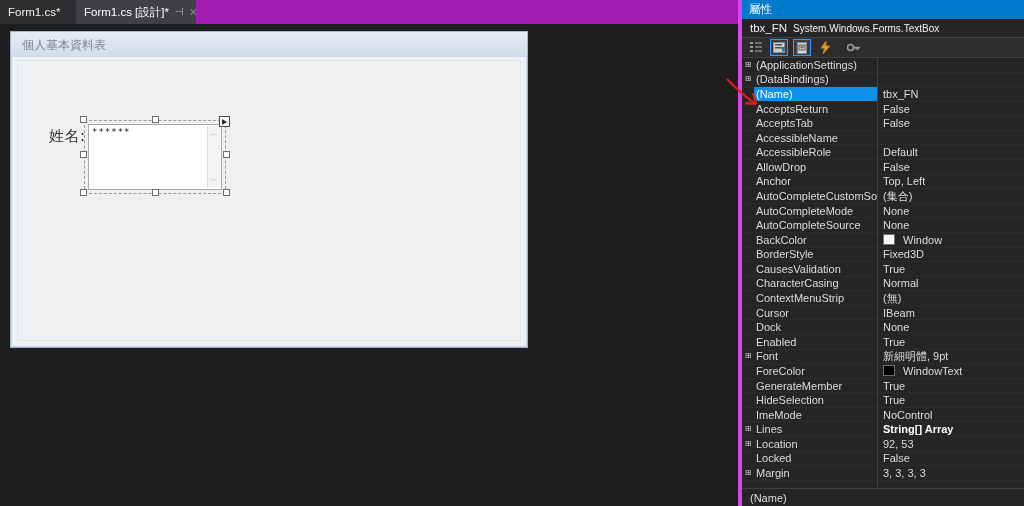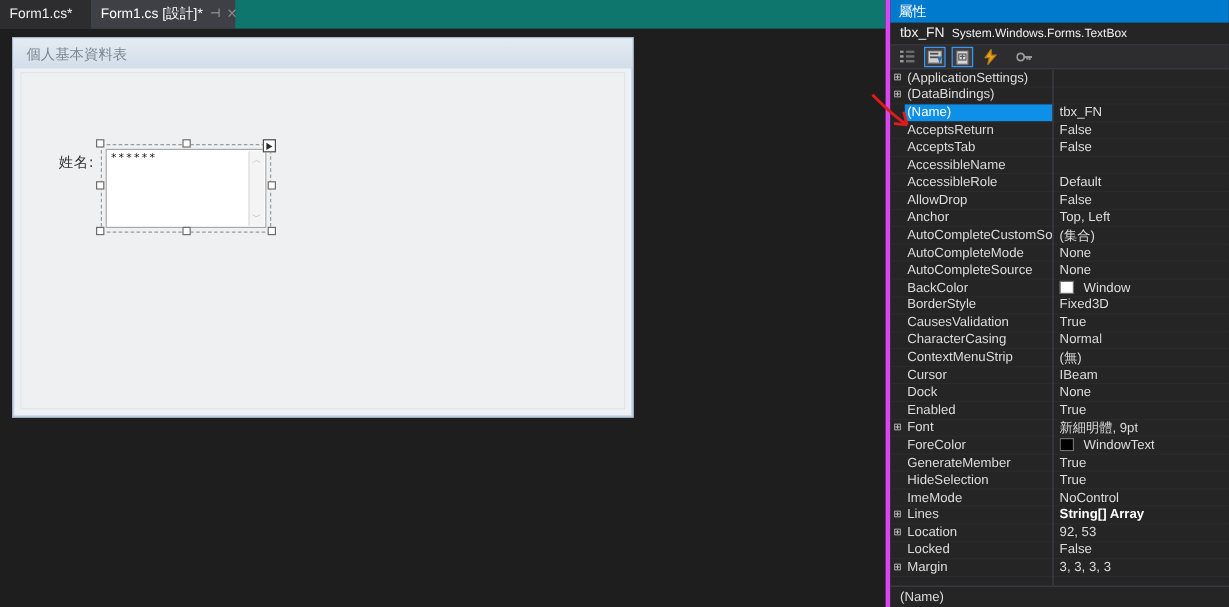--- a/index.html
+++ b/index.html
@@ -8,21 +8,21 @@
     background:#1e1e1e;
     font-family:"Liberation Sans","DejaVu Sans",sans-serif;
     font-size:11px;
     color:#f1f1f1;
     overflow:hidden;
     position:relative;
   }
   
   #tabstrip{
     position:absolute;left:0;top:0;width:800px;height:24px;
-    background:#0f766e;
+    background:#a21caf;
   }
   .tab{
     position:absolute;top:0;height:24px;
     display:flex;align-items:center;
     padding:0 8px;
     box-sizing:border-box;
     white-space:nowrap;
     font-size:11.5px;
   }
   #tab-code{left:0;width:76px;color:#f1f1f1;background:#2d2d30;}
@@ -64,21 +64,21 @@
   }
   #form-client{
     position:absolute;left:6px;top:28px;right:6px;bottom:6px;
     background:#eff0f1;
     border:1px solid #e2e4e6;
     box-sizing:border-box;
   }
   
   #lbl-name{
     position:absolute;left:31px;top:66px;
-    font-size:12px;color:#333;
+    font-size:15px;color:#333;
     font-family:"DejaVu Sans","Liberation Sans",sans-serif;
     letter-spacing:.5px;
   }
   
   #tbx-wrap{
     position:absolute;left:66px;top:59px;width:142px;height:74px;
   }
   #tbx-selection{
     position:absolute;left:0;top:0;width:142px;height:74px;
     border:1px dashed #9a9a9a;

